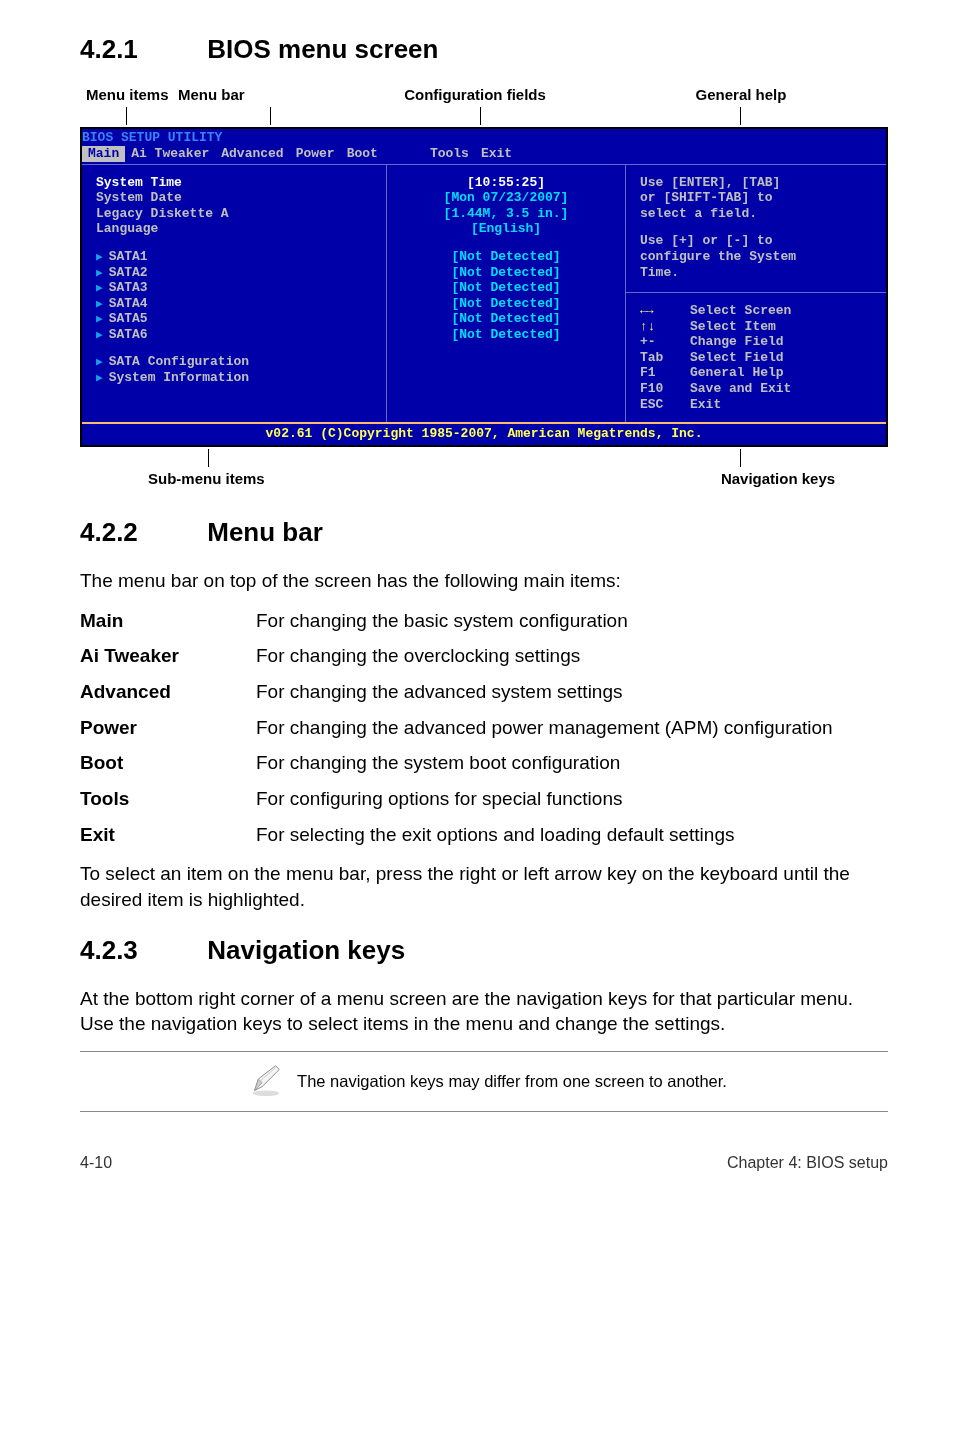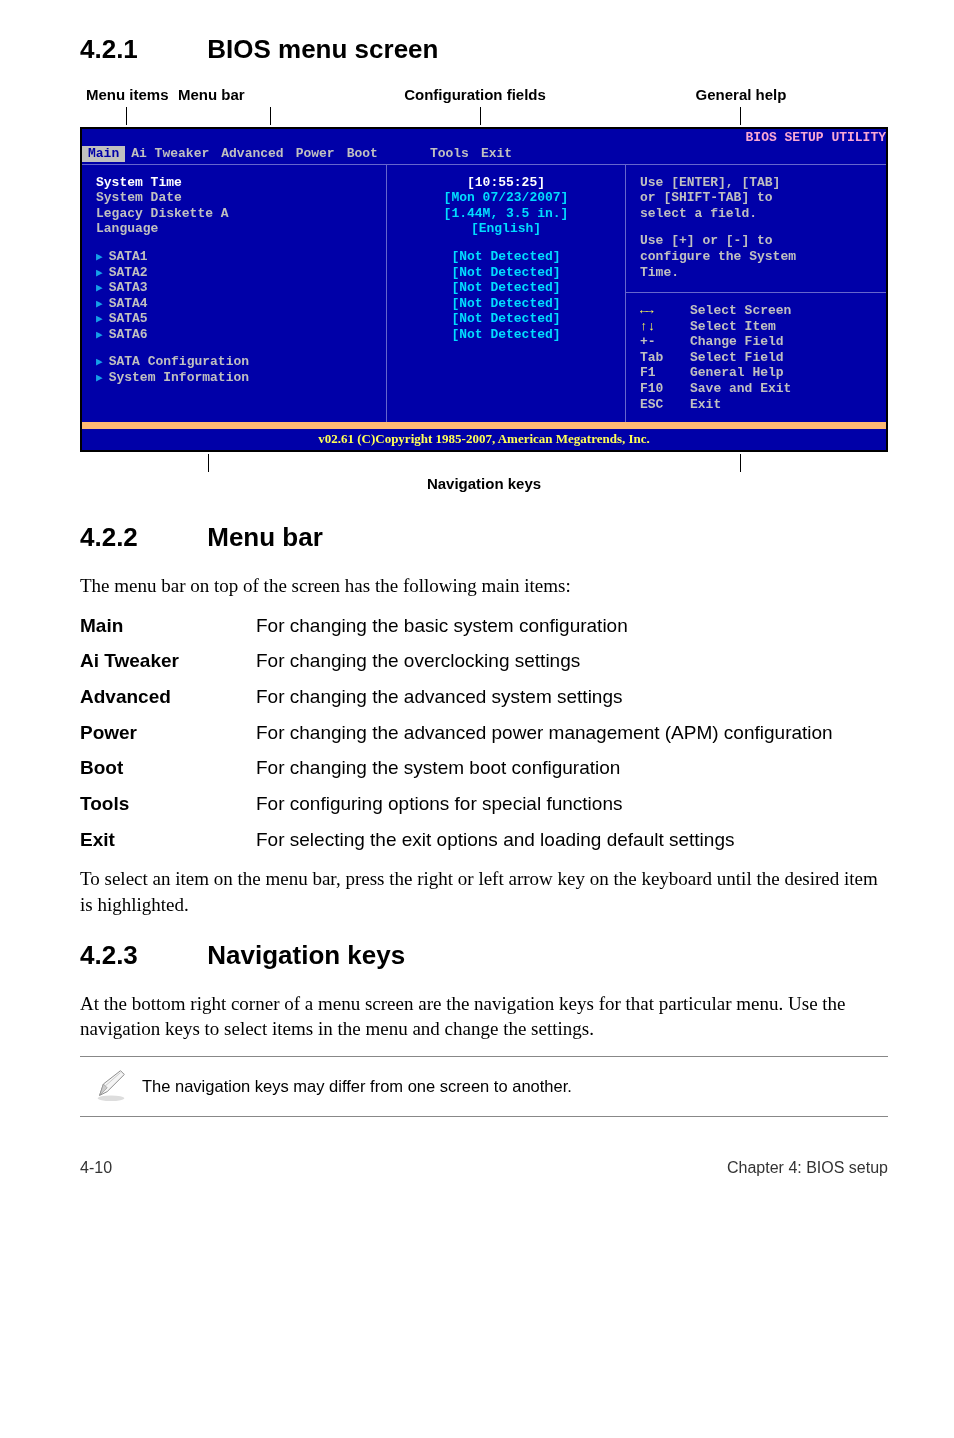--- a/index.html
+++ b/index.html
@@ -53,42 +53,42 @@
   .bios-box {
     border: 2px solid #000;
     background: #0000a8;
     color: #ffffff;
     font-family: "Courier New", monospace;
     font-size: 13px;
     font-weight: bold;
     line-height: 1.2;
   }
   .bios-title {
-    text-align: right;
-    color: #f9a8d4;
+    text-align: left;
+    color: #3b82f6;
     padding: 1px 0 0 0;
   }
   .bios-menubar {
     display: flex;
     gap: 0;
     color: #c0c0c0;
     padding: 0 0 2px 0;
   }
   .bios-menubar span {
     padding: 0 6px;
   }
   .bios-menubar .sel {
     background: #c0c0c0;
     color: #0000a8;
     padding: 0 6px;
   }
   .bios-body {
     display: flex;
     border-top: 1px solid #6666cc;
-    border-bottom: 7px solid #fdba74;
+    border-bottom: 2px solid #fdba74;
   }
   .bios-left {
     flex: 0 0 284px;
     padding: 10px 6px 10px 14px;
     color: #c0c0c0;
     border-right: 1px solid #6666cc;
   }
   .bios-mid {
     flex: 0 0 226px;
     padding: 10px 6px 10px 6px;
@@ -125,21 +125,20 @@
     letter-spacing: -2px;
   }
   .bios-right .updown::before {
     content: "↑↓";
     color: #ffff55;
   }
   .bios-foot {
     text-align: center;
     color: #ffff55;
     padding: 2px 0 3px 0;
-    font-family: Liberation Serif, serif;
   }
 
   .below-lines {
     position: relative;
     height: 18px;
     margin: 2px 0 0 0;
   }
   .below-lines .vline {
     position: absolute;
     top: 0;
@@ -149,21 +148,21 @@
   }
   .below-labels {
     display: flex;
     font-weight: bold;
     font-size: 15px;
     margin-top: 2px;
   }
   .below-labels .l1 { flex: 0 0 520px; padding-left: 68px; }
   .below-labels .l2 { flex: 1; text-align: center; }
 
-  p { margin: 8px 0 14px 0; font-family: Liberation Serif, serif; }
+  p { margin: 8px 0 14px 0; }
 
   .kv-table {
     margin: 6px 0 14px 0;
   }
   .kv-table .row {
     display: flex;
     margin: 4px 0 10px 0;
   }
   .kv-table .k {
     flex: 0 0 176px;
@@ -174,20 +173,21 @@
   }
 
   .note-box {
     border-top: 1px solid #888;
     border-bottom: 1px solid #888;
     margin: 14px 0 28px 0;
     padding: 8px 6px 8px 0;
     display: flex;
     align-items: center;
     font-size: 16.5px;
+    justify-content: center;
   }
   .note-box .icon {
     flex: 0 0 62px;
     text-align: center;
   }
   .note-box .icon svg { width: 38px; height: 38px; }
 
   .footer {
     display: flex;
     justify-content: space-between;
@@ -302,20 +302,21 @@
       </div>
     </div>
     <div class="bios-foot">v02.61 (C)Copyright 1985-2007, American Megatrends, Inc.</div>
   </div>
 
   <div class="below-lines">
     <div class="vline" style="left:128px"></div>
     <div class="vline" style="left:660px"></div>
   </div>
   <div class="below-labels">
+    <div class="l1">Sub-menu items</div>
     <div class="l2">Navigation keys</div>
   </div>
 
   <h2 class="section" style="margin-top:26px">
     <span class="num">4.2.2</span>
     <span>Menu bar</span>
   </h2>
   <p>The menu bar on top of the screen has the following main items:</p>
 
   <div class="kv-table">

